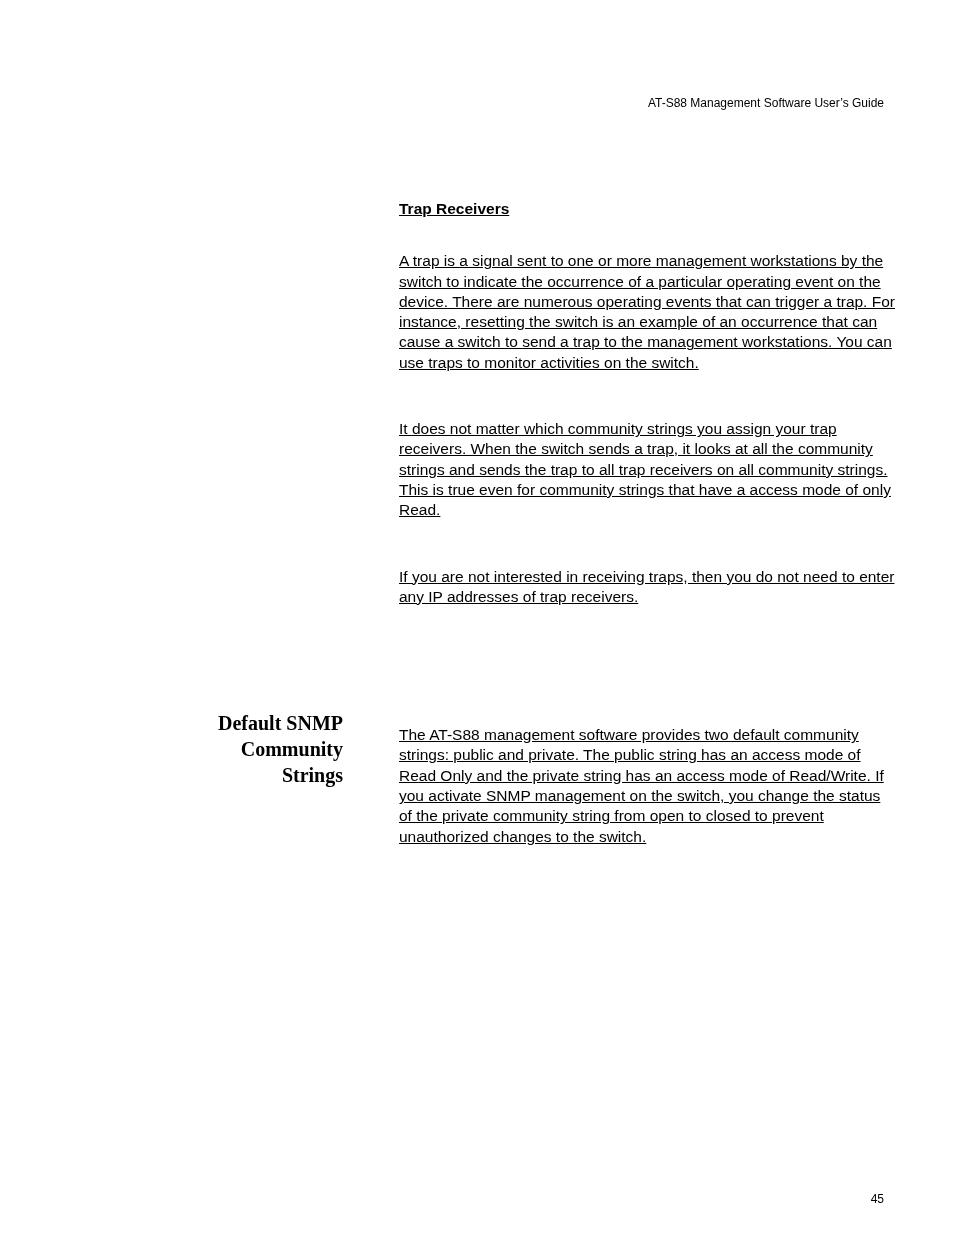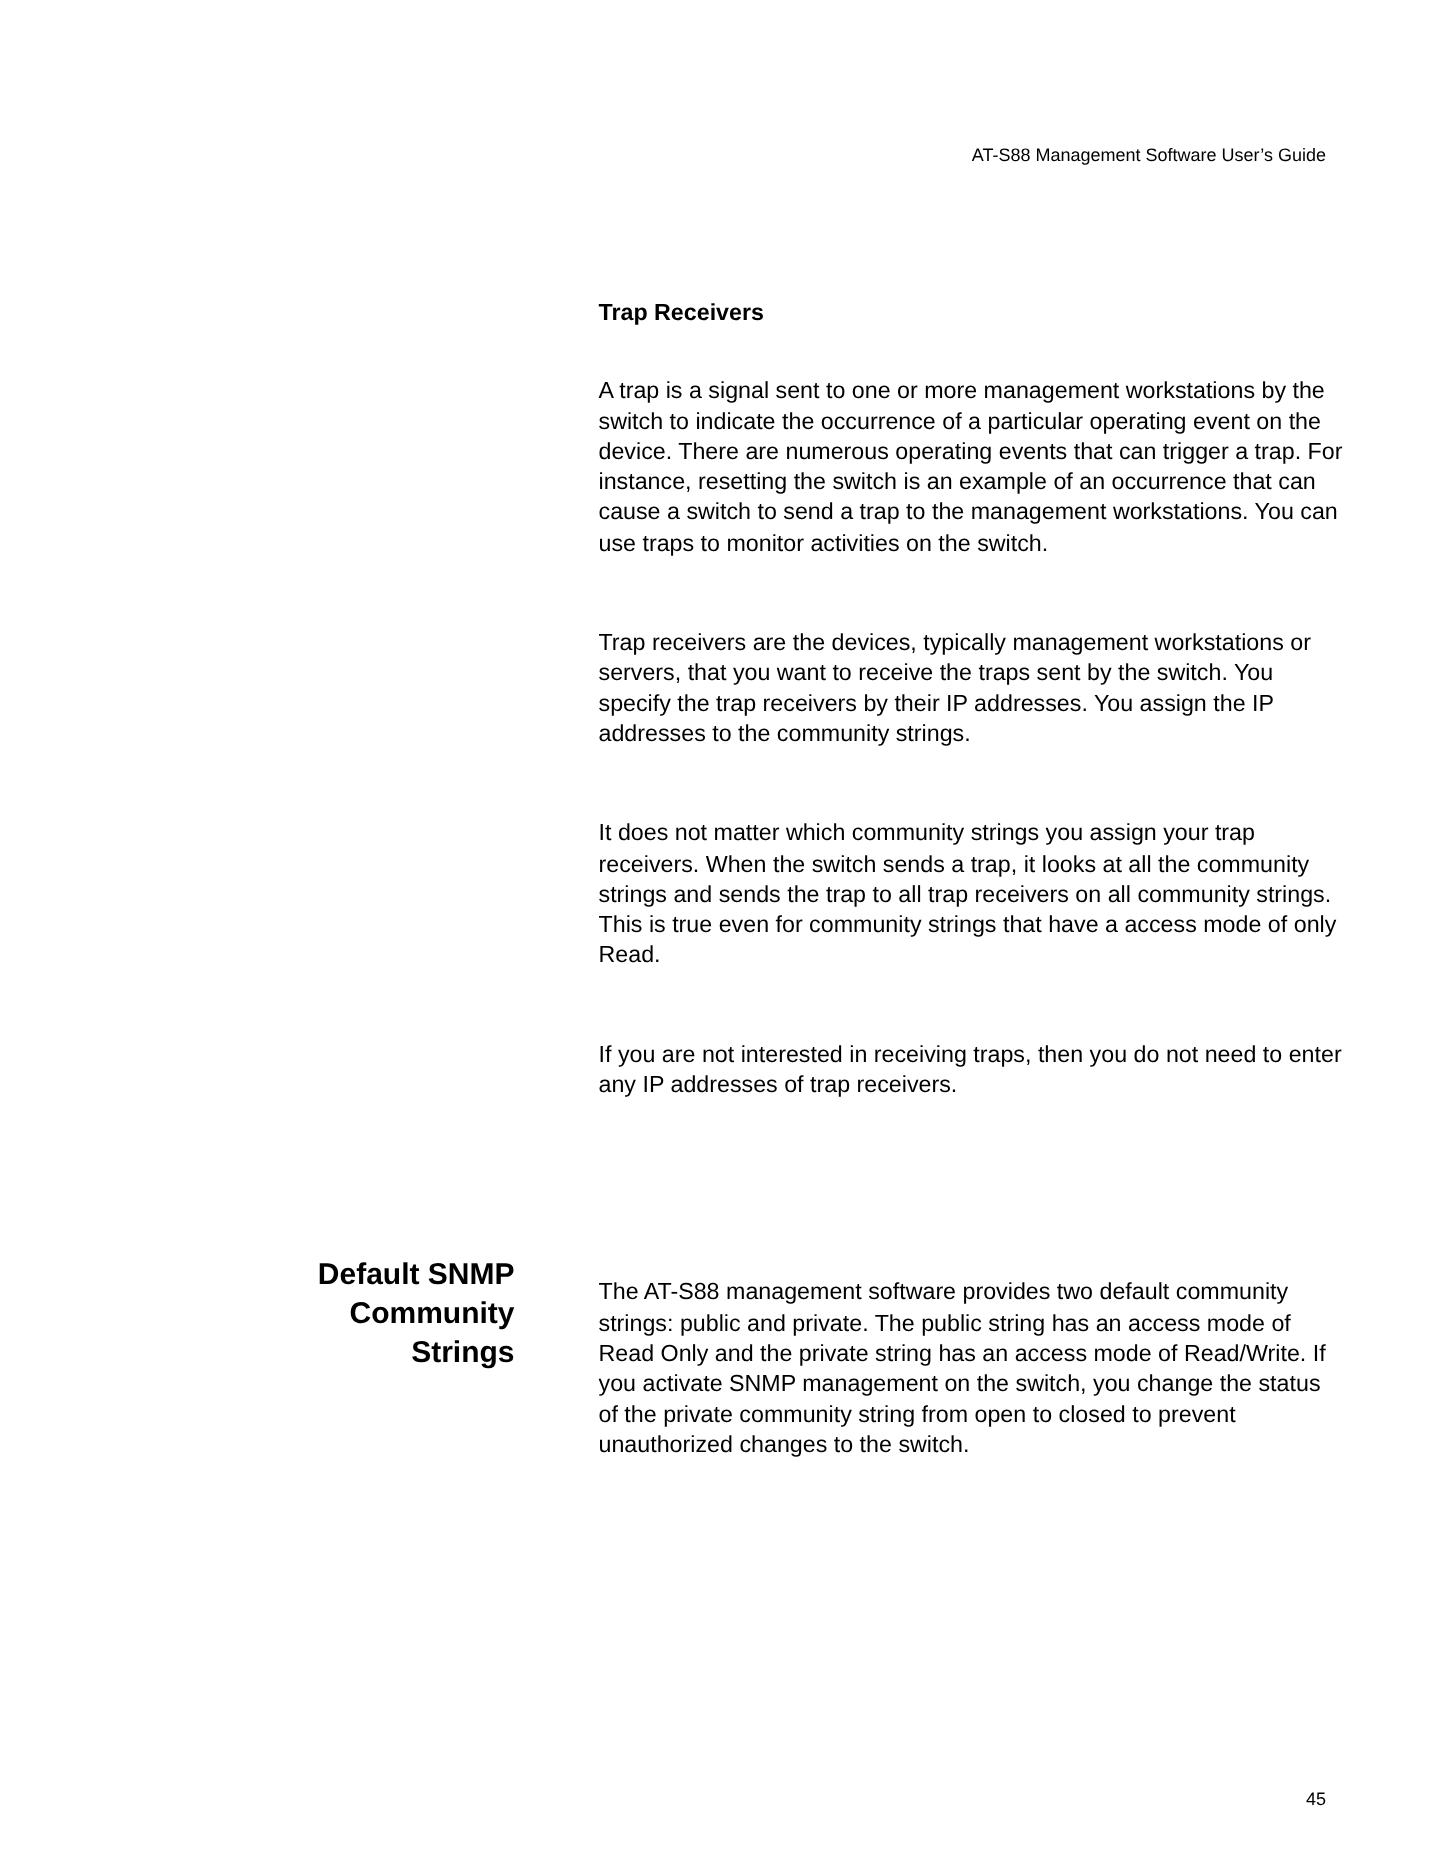--- a/index.html
+++ b/index.html
@@ -32,32 +32,33 @@
     display: flex;
     align-items: flex-start;
   }
   .section + .section {
     margin-top: 12px;
   }
   .side-col {
     width: 309px;
     padding-right: 26px;
     text-align: right;
-    font-family: Liberation Sans, sans-serif;
+    font-family: Liberation Serif, serif;
     font-weight: bold;
     font-size: 20px;
     line-height: 26px;
     white-space: pre-line;
     flex: 0 0 309px;
   }
   .body-col {
     width: 558px;
     flex: 0 0 558px;
     font-size: 15.5px;
     line-height: 20.3px;
+    text-decoration: underline;
   }
   .body-heading {
     font-weight: bold;
     font-size: 15.5px;
     line-height: 20.3px;
     margin-bottom: 2px;
   }
   .body-col p {
     margin: 0 0 16px 0;
   }
@@ -78,21 +79,20 @@
 
   <div class="doc-header">AT-S88 Management Software User’s Guide</div>
 
   <div class="content">
 
     <div class="section">
       <div class="side-col"></div>
       <div class="body-col">
         <div class="body-heading">Trap Receivers</div>
         <p>A trap is a signal sent to one or more management workstations by the switch to indicate the occurrence of a particular operating event on the device. There are numerous operating events that can trigger a trap. For instance, resetting the switch is an example of an occurrence that can cause a switch to send a trap to the management workstations. You can use traps to monitor activities on the switch.</p>
-        <p>Trap receivers are the devices, typically management workstations or servers, that you want to receive the traps sent by the switch. You specify the trap receivers by their IP addresses. You assign the IP addresses to the community strings.</p>
         <p>It does not matter which community strings you assign your trap receivers. When the switch sends a trap, it looks at all the community strings and sends the trap to all trap receivers on all community strings. This is true even for community strings that have a access mode of only Read.</p>
         <p>If you are not interested in receiving traps, then you do not need to enter any IP addresses of trap receivers.</p>
       </div>
     </div>
 
     <div class="section">
       <div class="side-col">Default SNMP
 Community
 Strings</div>
       <div class="body-col">

